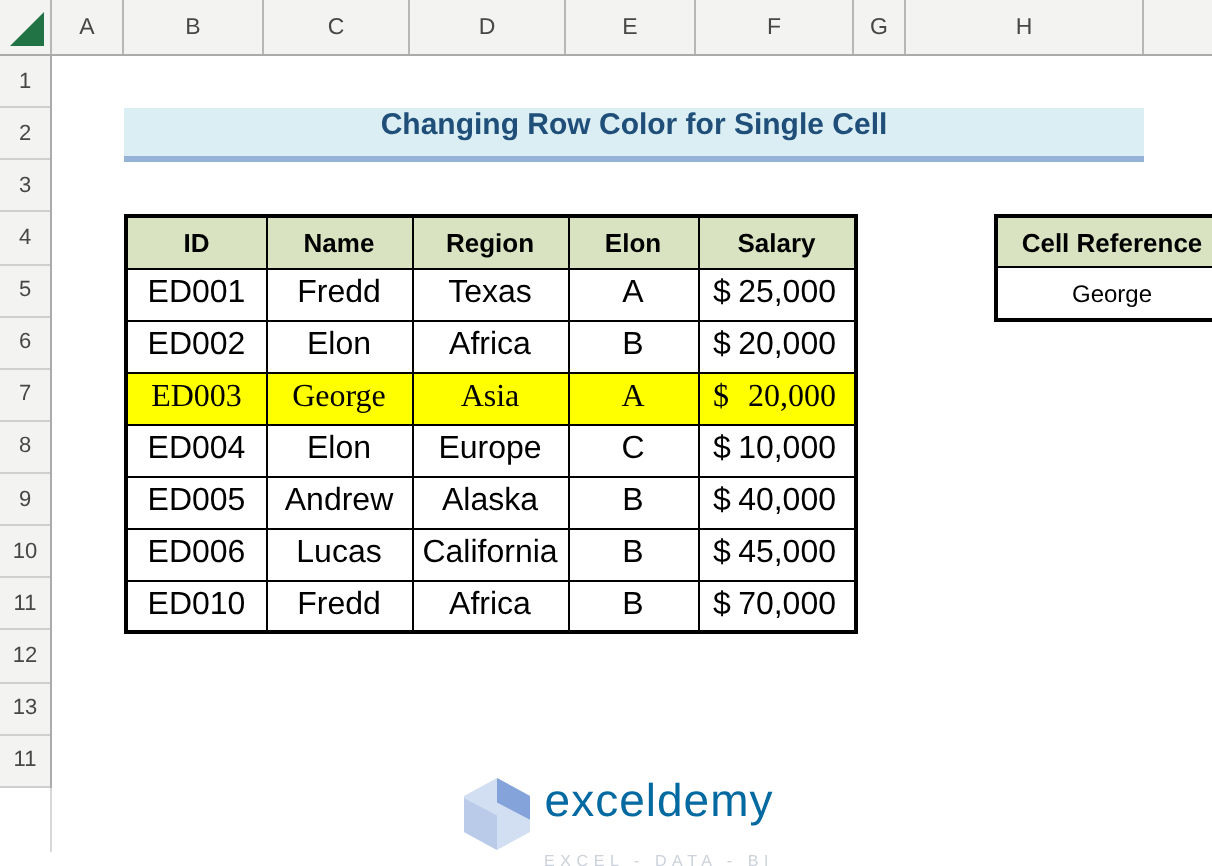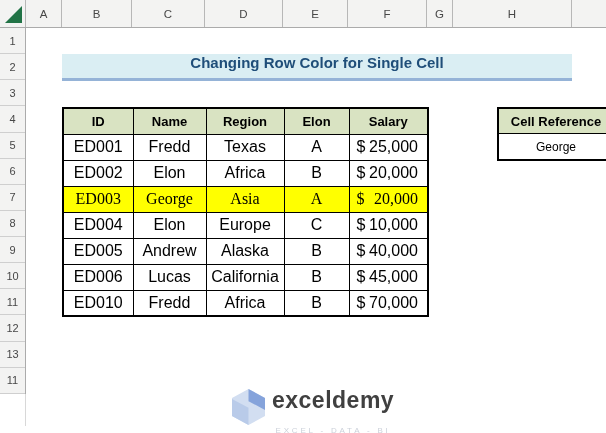--- a/index.html
+++ b/index.html
@@ -100,21 +100,21 @@
   .wm-hex-dark {
     position: absolute; inset: 0; background: #85a3db;
     clip-path: polygon(50% 0, 100% 25%, 100% 58%, 50% 34%);
   }
   .wm-hex-mid {
     position: absolute; inset: 0; background: #b9cbe9;
     clip-path: polygon(0 28%, 50% 52%, 50% 100%, 0 75%);
   }
   .wm-textcol { display: flex; flex-direction: column; align-items: center; }
   .wm-brand {
-    font-weight: bold; font-size: 23px; line-height: 22px; color: #404040;
+    font-weight: normal; font-size: 23px; line-height: 22px; color: #0369a1;
     letter-spacing: 0.5px;
   }
   .wm-tagline {
     font-size: 8px; color: #ccd1da; letter-spacing: 2.8px; margin-top: 15px;
   }
 </style>
 </head>
 <body>
 
 <div class="screenshot">

